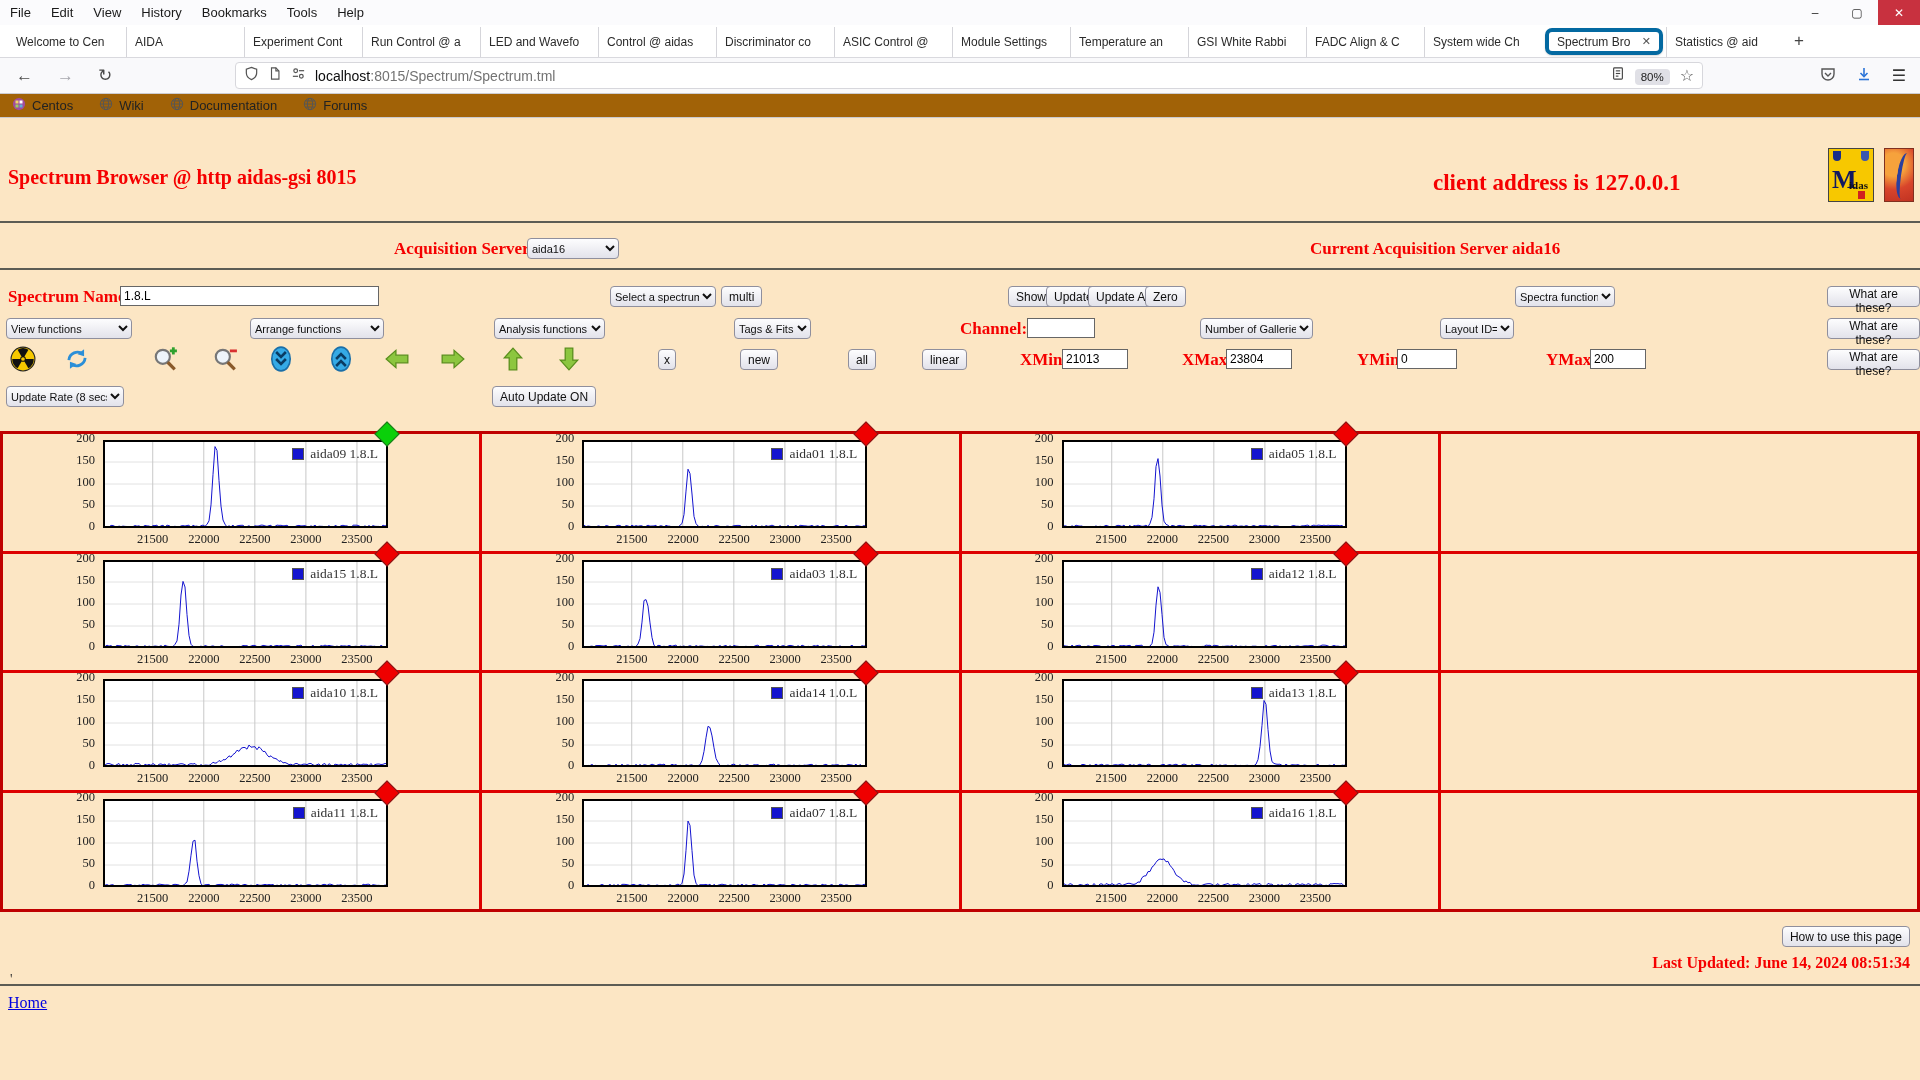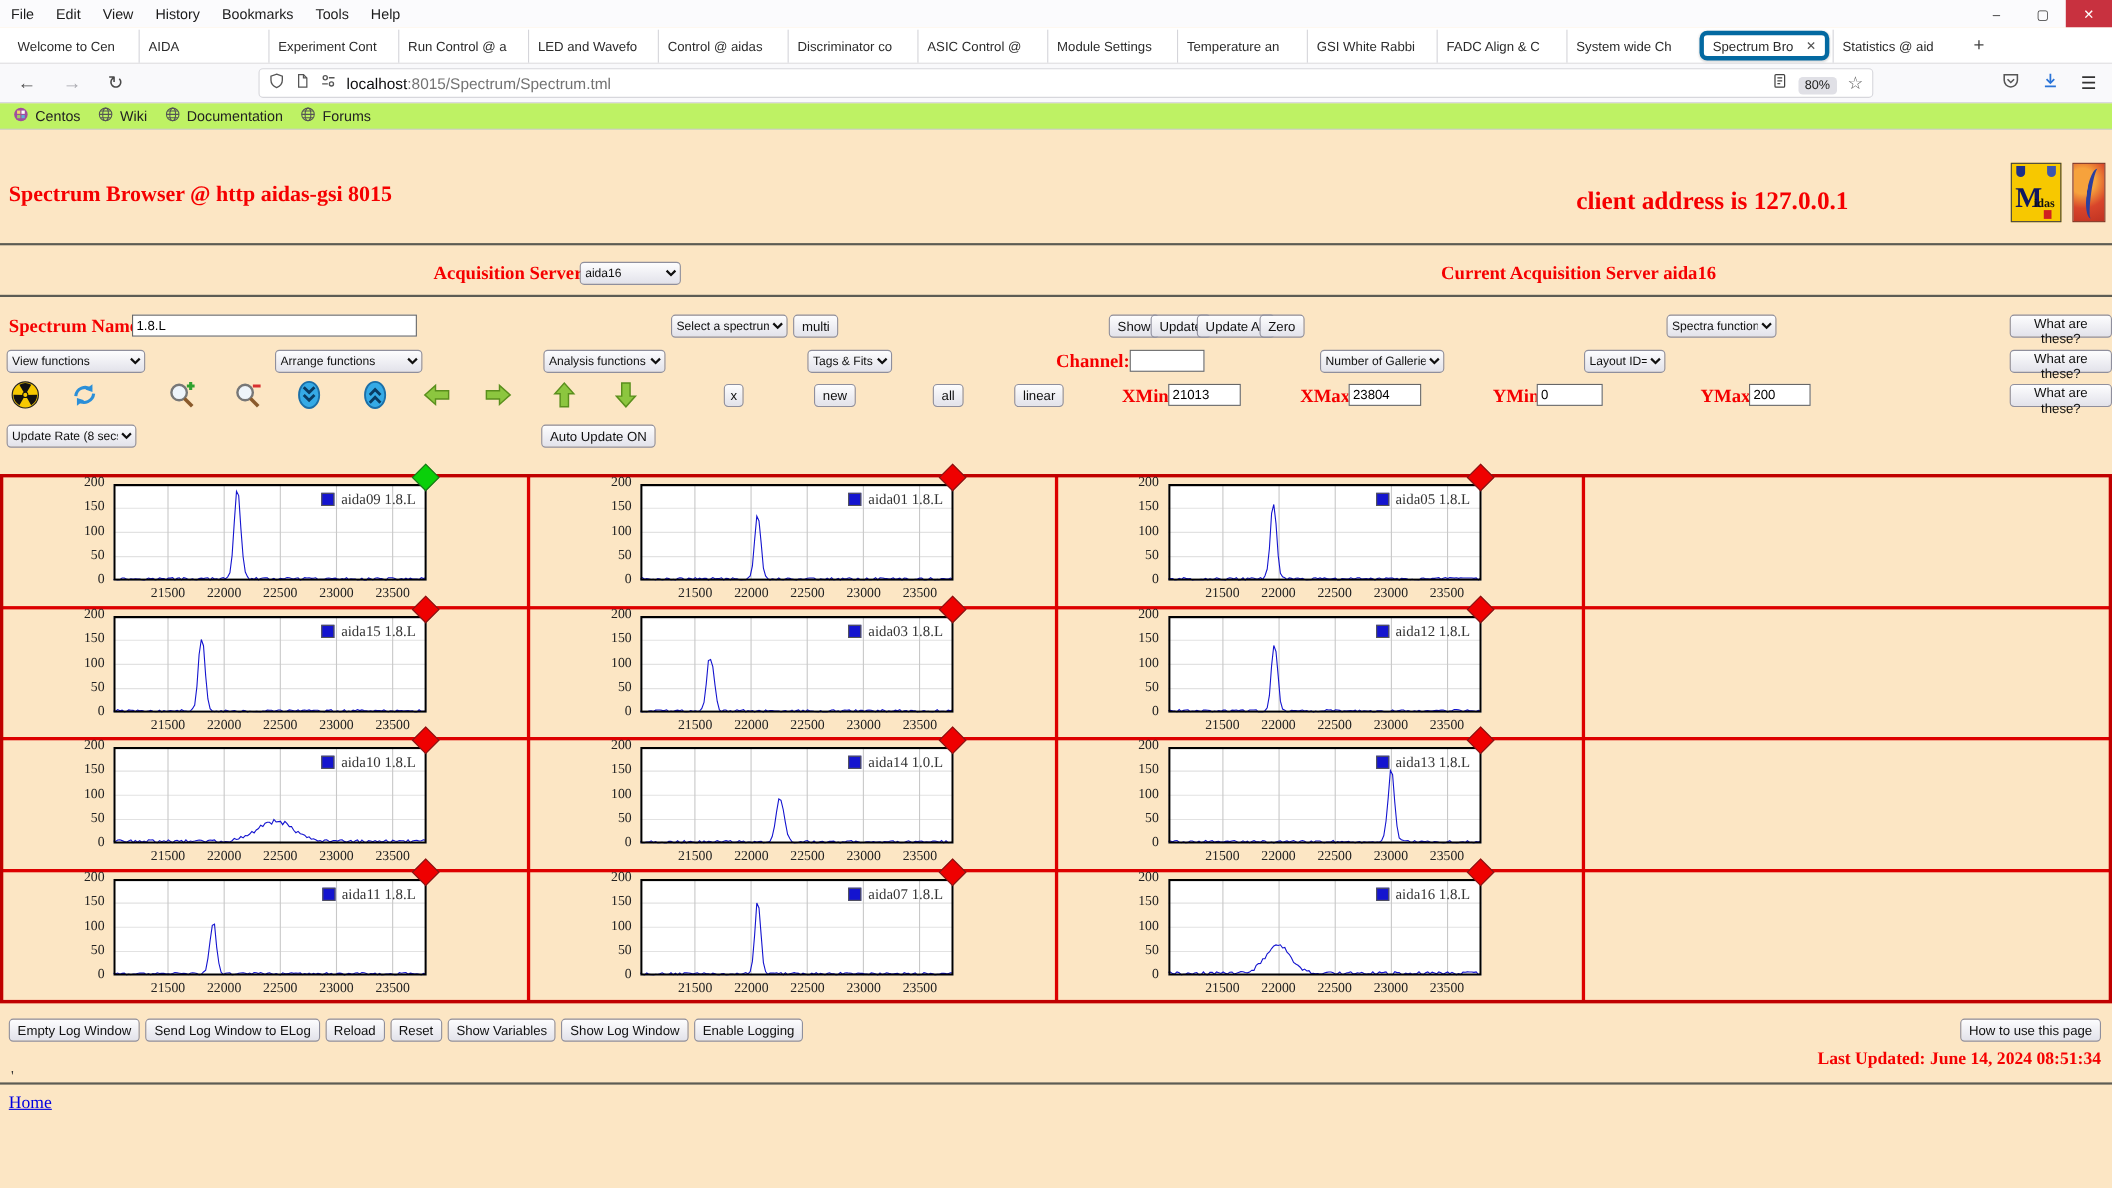--- a/index.html
+++ b/index.html
@@ -22,21 +22,21 @@
   .nav-fwd{color:#a7a7ad;}
   .urlbar{position:absolute;left:235px;top:4px;width:1468px;height:27px;background:#fff;border:1px solid #d7d7dc;border-radius:4px;display:flex;align-items:center;padding:0 8px;box-sizing:border-box;}
   .url-icons{display:flex;gap:9px;align-items:center;margin-right:9px;}
   .url-host{font-size:14px;color:#0c0c0d;}
   .url-rest{font-size:14px;color:#737373;}
   .url-right{margin-left:auto;display:flex;gap:10px;align-items:flex-end;}
   .zoom-badge{background:#e0e0e6;border-radius:4px;font-size:11.5px;padding:2px 6px;color:#222;}
   .star{font-size:16px;color:#555;}
   .nav-right{position:absolute;right:14px;top:0;height:100%;display:flex;gap:20px;align-items:center;}
   .hamburger{font-size:16px;color:#333;}
-  .bookmarksbar{position:absolute;top:94px;left:0;right:0;height:24px;background:#bef264;border-bottom:1px solid #c9c9cf;display:flex;gap:16px;align-items:center;padding-left:12px;box-sizing:border-box;}
+  .bookmarksbar{position:absolute;top:94px;left:0;right:0;height:24px;background:#a16207;border-bottom:1px solid #c9c9cf;display:flex;gap:26px;align-items:center;padding-left:12px;box-sizing:border-box;}
   .bm{display:flex;gap:6px;align-items:center;font-size:13px;color:#222;}
   
   .page{position:absolute;top:118px;left:0;right:0;bottom:0;background:#fce6c4;}
   .red{font-family:"Liberation Serif",serif;font-weight:bold;color:#f50000;}
   .abs{position:absolute;}
   .divider{position:absolute;left:0;right:0;height:2px;background:#5c5c54;}
   .btn{font-family:"Liberation Sans",sans-serif;font-size:12px;color:#101010;background:linear-gradient(#fdfdfe,#e2e2ea);border:1px solid #8f8f9d;border-radius:4px;height:21px;padding:0 7px;box-sizing:border-box;}
   .sel{font-family:"Liberation Sans",sans-serif;font-size:11px;color:#101010;background:linear-gradient(#fdfdfe,#e2e2ea);border:1px solid #8f8f9d;border-radius:4px;height:21px;box-sizing:border-box;}
   .inp{font-family:"Liberation Sans",sans-serif;font-size:12px;border:1px solid #666;height:20px;box-sizing:border-box;padding:0 3px;background:#fff;}
   .ico{position:absolute;width:26px;height:26px;}
@@ -722,29 +722,20 @@
           </svg>
           <div class="legend" style="left: 210px; top: 12px; width: 165px;">
             <span class="sw" style="background: rgb(20, 20, 207);"></span>
             <span class="nm">aida16 1.8.L</span>
           </div>
           <span class="diamond" style="left: 375px; top: -9px; background: rgb(239, 0, 0);"></span>
         </div>
         <div class="cell"></div>
       </div>
 
-    <div class="footer-btns">
-        <button class="btn">Empty Log Window</button>
-        <button class="btn">Send Log Window to ELog</button>
-        <button class="btn">Reload</button>
-        <button class="btn">Reset</button>
-        <button class="btn">Show Variables</button>
-        <button class="btn">Show Log Window</button>
-        <button class="btn">Enable Logging</button>
-      </div>
     <button class="btn help-btn">How to use this page</button>
     <div class="lastupd red">Last Updated: June 14, 2024 08:51:34</div>
     <div class="divider" style="top:866px"></div>
     <div class="stray">'</div>
     <a class="home">Home</a>
 
   </div>
 </div>
 
 </body></html>

